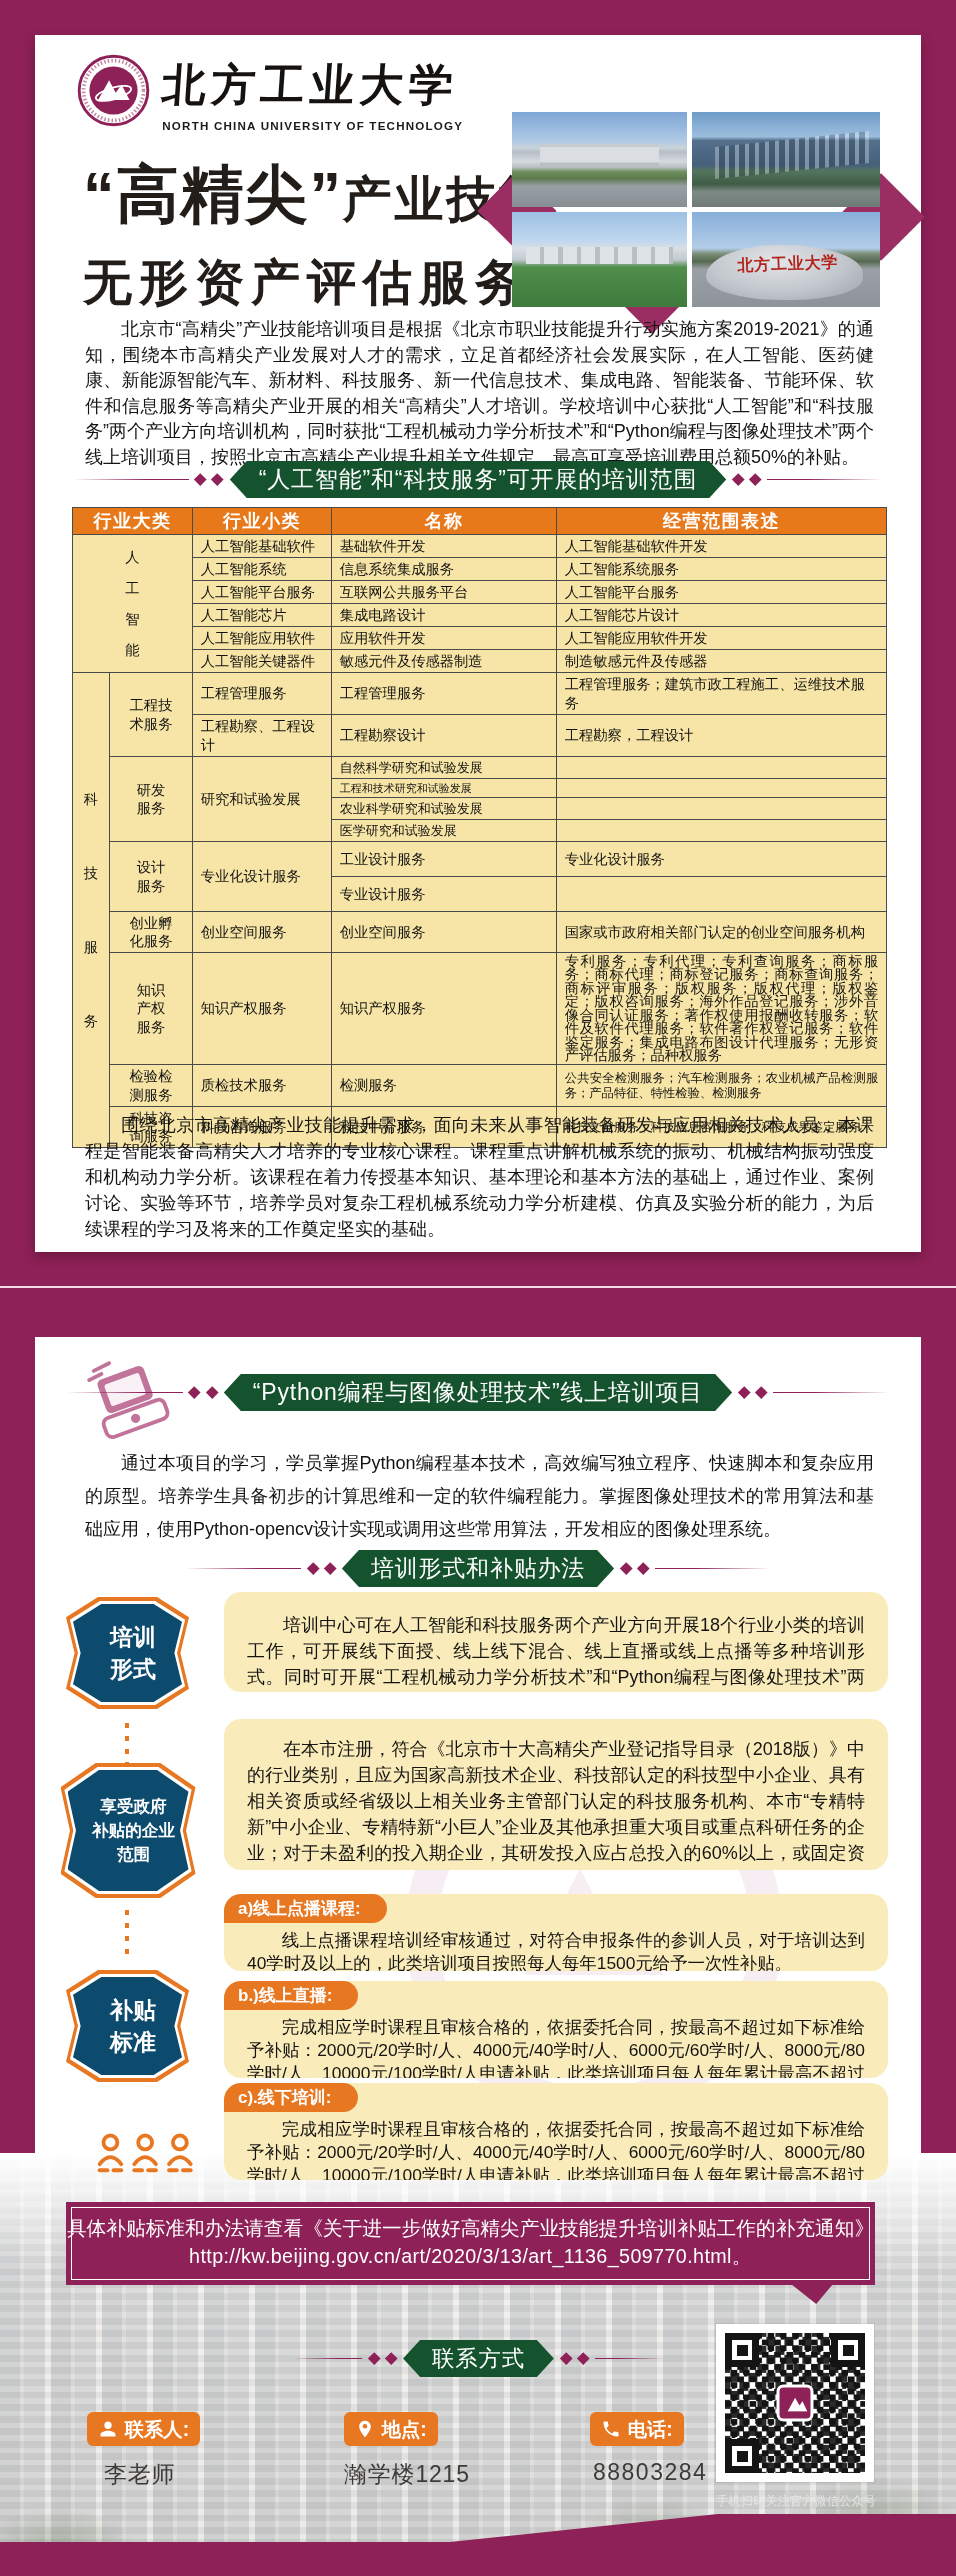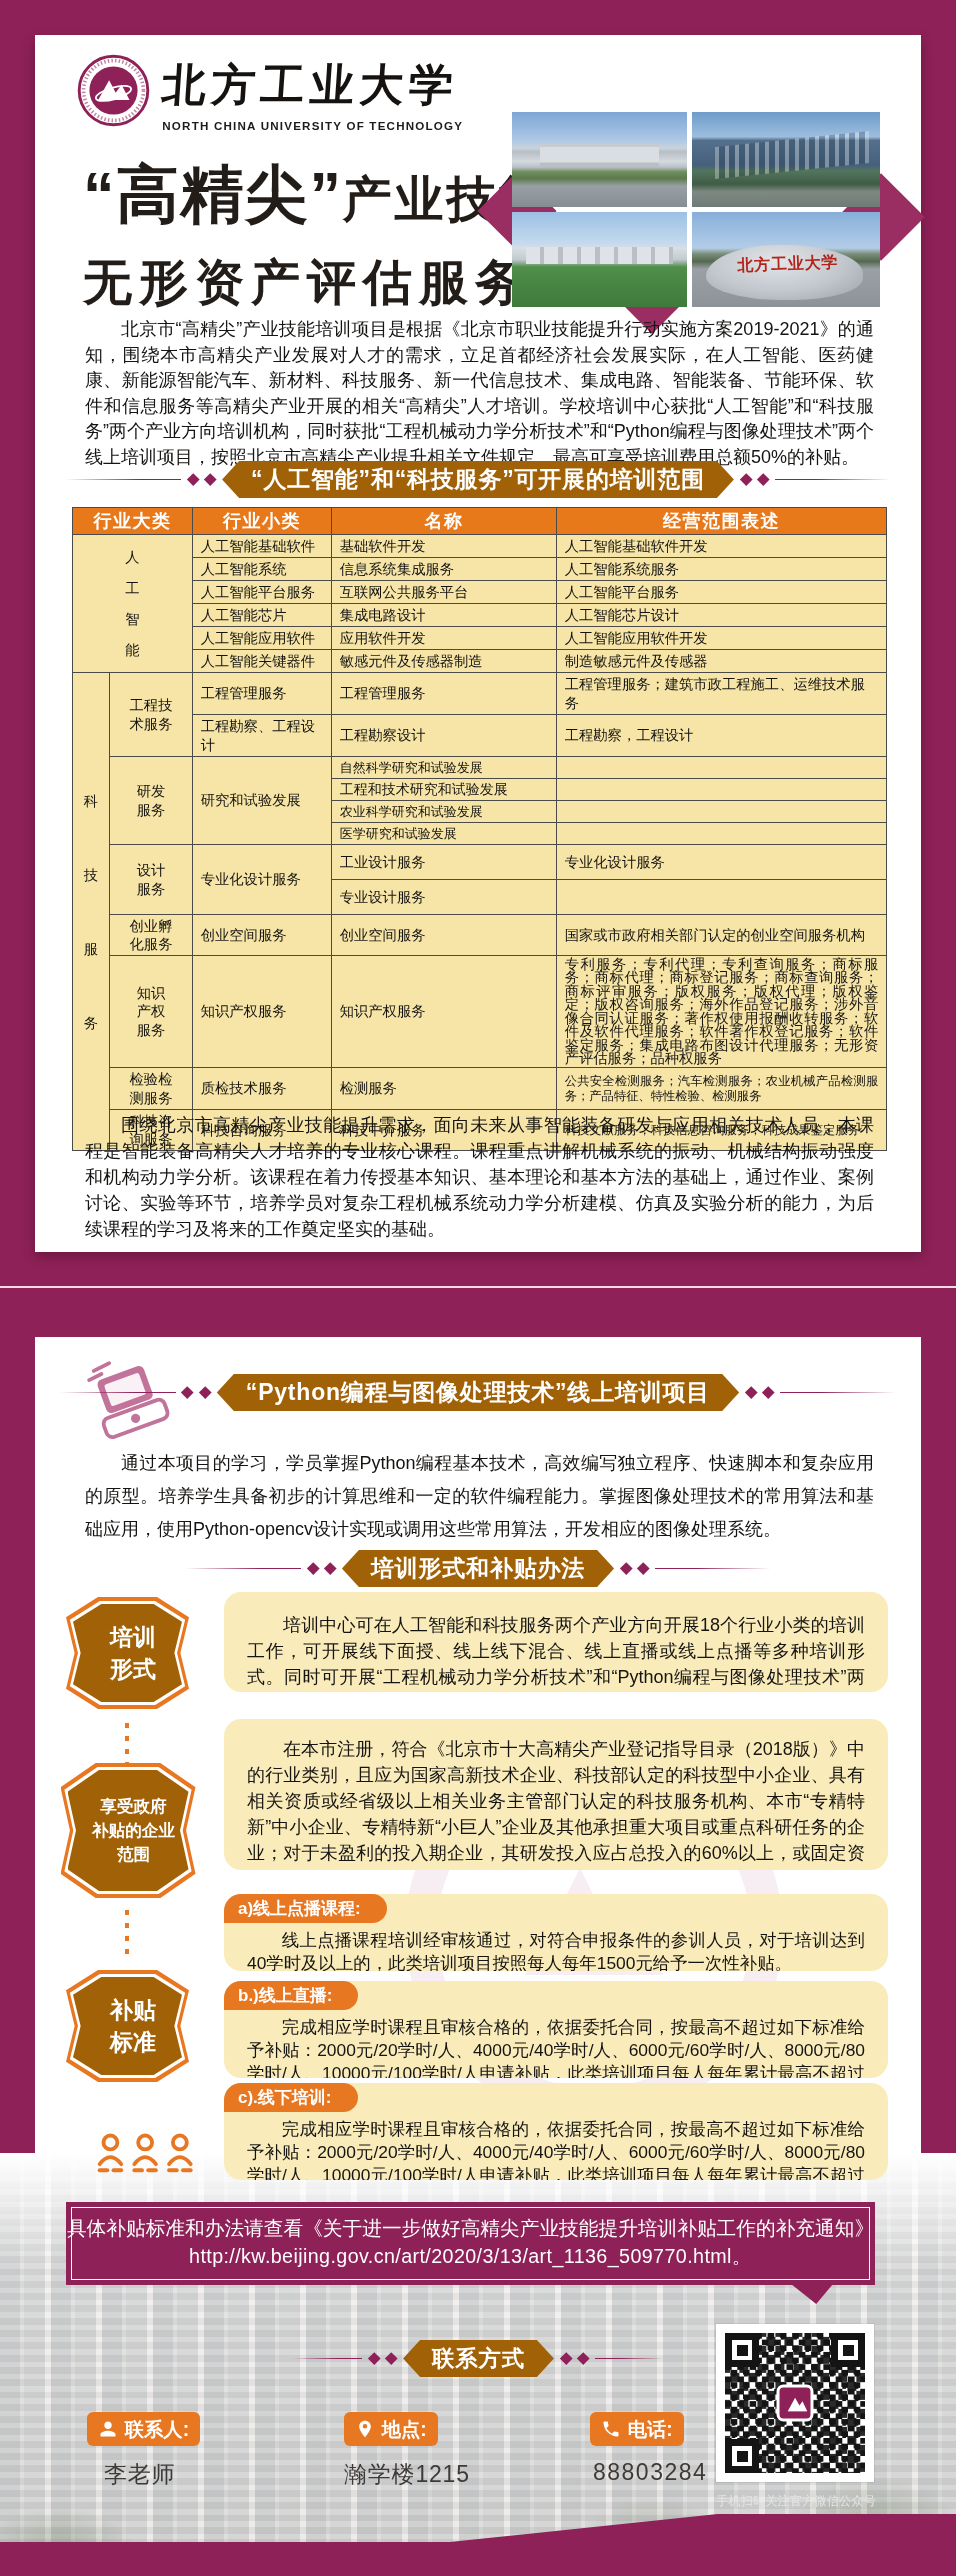--- a/index.html
+++ b/index.html
@@ -46,42 +46,42 @@
   .mech{left:50px;top:1077px;width:789px;font-size:18px;line-height:26px;}
   .python{left:50px;top:110px;width:789px;font-size:18px;line-height:33px;}
 
   
   .banner-row{position:absolute;left:0;width:100%;display:flex;align-items:center;justify-content:center;gap:7px;}
   .bline{height:1.9px;width:116px;}
   .bline.l{background:linear-gradient(90deg,rgba(142,33,87,0),#8E2157 65%);}
   .bline.r{background:linear-gradient(270deg,rgba(142,33,87,0),#8E2157 65%);}
   .short .bline{width:69px;}
   .bdia{width:8.5px;height:8.5px;background:#8E2157;transform:rotate(45deg);margin:0 0.8px;flex:none;}
-  .banner{height:37px;line-height:37px;padding:0 29px;background:#a16207;color:#fff;font-size:23px;font-weight:700;letter-spacing:0.8px;white-space:nowrap;clip-path:polygon(17px 0,calc(100% - 17px) 0,100% 50%,calc(100% - 17px) 100%,17px 100%,0 50%);filter:drop-shadow(3.1px 3.1px 0 rgba(88,20,52,.38));}
+  .banner{height:37px;line-height:37px;padding:0 29px;background:#14532d;color:#fff;font-size:23px;font-weight:400;letter-spacing:0.8px;white-space:nowrap;clip-path:polygon(17px 0,calc(100% - 17px) 0,100% 50%,calc(100% - 17px) 100%,17px 100%,0 50%);filter:drop-shadow(3.1px 3.1px 0 rgba(88,20,52,.38));}
 
   
   table.scope{position:absolute;left:37px;top:472px;width:813px;border-collapse:collapse;table-layout:fixed;border:1.5px solid #4a4a4a;}
   table.scope th{background:#E8791B;color:#fff;font-size:18px;font-weight:700;letter-spacing:1.5px;height:25.5px;border:1.2px solid #4a4a4a;}
   table.scope td{background:#F6E5A6;border:1.2px solid #4a4a4a;color:#161412;font-size:14.3px;padding:1.5px 7.7px;vertical-align:middle;}
   .pre{white-space:pre-line;}
   td.vlabel{text-align:center;font-size:16px;line-height:31px;padding:0;}
   td.vlabel2{text-align:center;font-size:16px;line-height:74px;padding:0;}
   td.sub{text-align:center;font-size:14.7px;line-height:18.5px;padding:1.5px 3.1px;}
   td.c4s{font-size:13px;}
   td.c4xs{font-size:11.2px;line-height:13.5px;text-align:justify;padding:3.9px 7.7px;}
 
   
   .laptop{position:absolute;left:48px;top:17px;width:96px;height:96px;}
 
   
   .badge{position:absolute;}
   .badge .l1,.badge .l2,.badge .l3{position:absolute;clip-path:polygon(26% 0,74% 0,100% 18%,93% 50%,100% 82%,74% 100%,26% 100%,0 82%,7% 50%,0 18%);}
   .badge .l1{inset:0;background:#E87722;}
   .badge .l2{inset:3.9px;background:#ffffff;}
-  .badge .l3{inset:7px;background:#a16207;display:flex;align-items:center;justify-content:center;text-align:center;color:#fff;font-weight:800;padding-left:11px;}
+  .badge .l3{inset:7px;background:#0c4a6e;display:flex;align-items:center;justify-content:center;text-align:center;color:#fff;font-weight:800;padding-left:11px;}
   .badge.b-big .l3{font-size:23px;line-height:32px;}
   .badge.b-small .l3{font-size:16.6px;line-height:24px;}
   .vdots{position:absolute;width:3.9px;background:repeating-linear-gradient(180deg,#E87722 0 4.6px,transparent 4.6px 13px);}
 
   .sbox{position:absolute;background:#F9ECBA;border-radius:17px;overflow:hidden;}
   .sbox p{margin:0;color:#161412;text-align:justify;text-indent:2em;}
   .sbox.plain p{padding:20px 23px 0 23px;font-size:18px;}
   .sbox .tab{position:absolute;top:0;left:0;height:29px;line-height:29px;background:#E87722;color:#fff;font-size:17px;font-weight:700;padding:0 26px 0 14px;border-radius:0 14.7px 14.7px 0;}
   .sbox.tabbed p{padding:35px 23px 0 23px;font-size:17.4px;line-height:23px;}
   .watermark{position:absolute;left:370px;top:405px;width:378px;height:378px;border:32px solid rgba(142,33,87,.08);border-radius:50%;}
@@ -247,21 +247,21 @@
             <td class="c4s">工程勘察，工程设计</td>
           </tr>
         <tr style="height:18.5px">
           <td rowspan="4" class="sub pre">研发
 服务</td>
           <td rowspan="4">研究和试验发展</td>
           <td style="font-size:13px">自然科学研究和试验发展</td>
             <td></td>
         </tr>
         <tr style="height:18.5px">
-            <td style="font-size:14px">工程和技术研究和试验发展</td>
+            <td style="font-size:11px">工程和技术研究和试验发展</td>
             <td></td>
           </tr>
         <tr style="height:18.5px">
             <td style="font-size:13px">农业科学研究和试验发展</td>
             <td></td>
           </tr>
         <tr style="height:18.5px">
             <td style="font-size:13px">医学研究和试验发展</td>
             <td></td>
           </tr>

